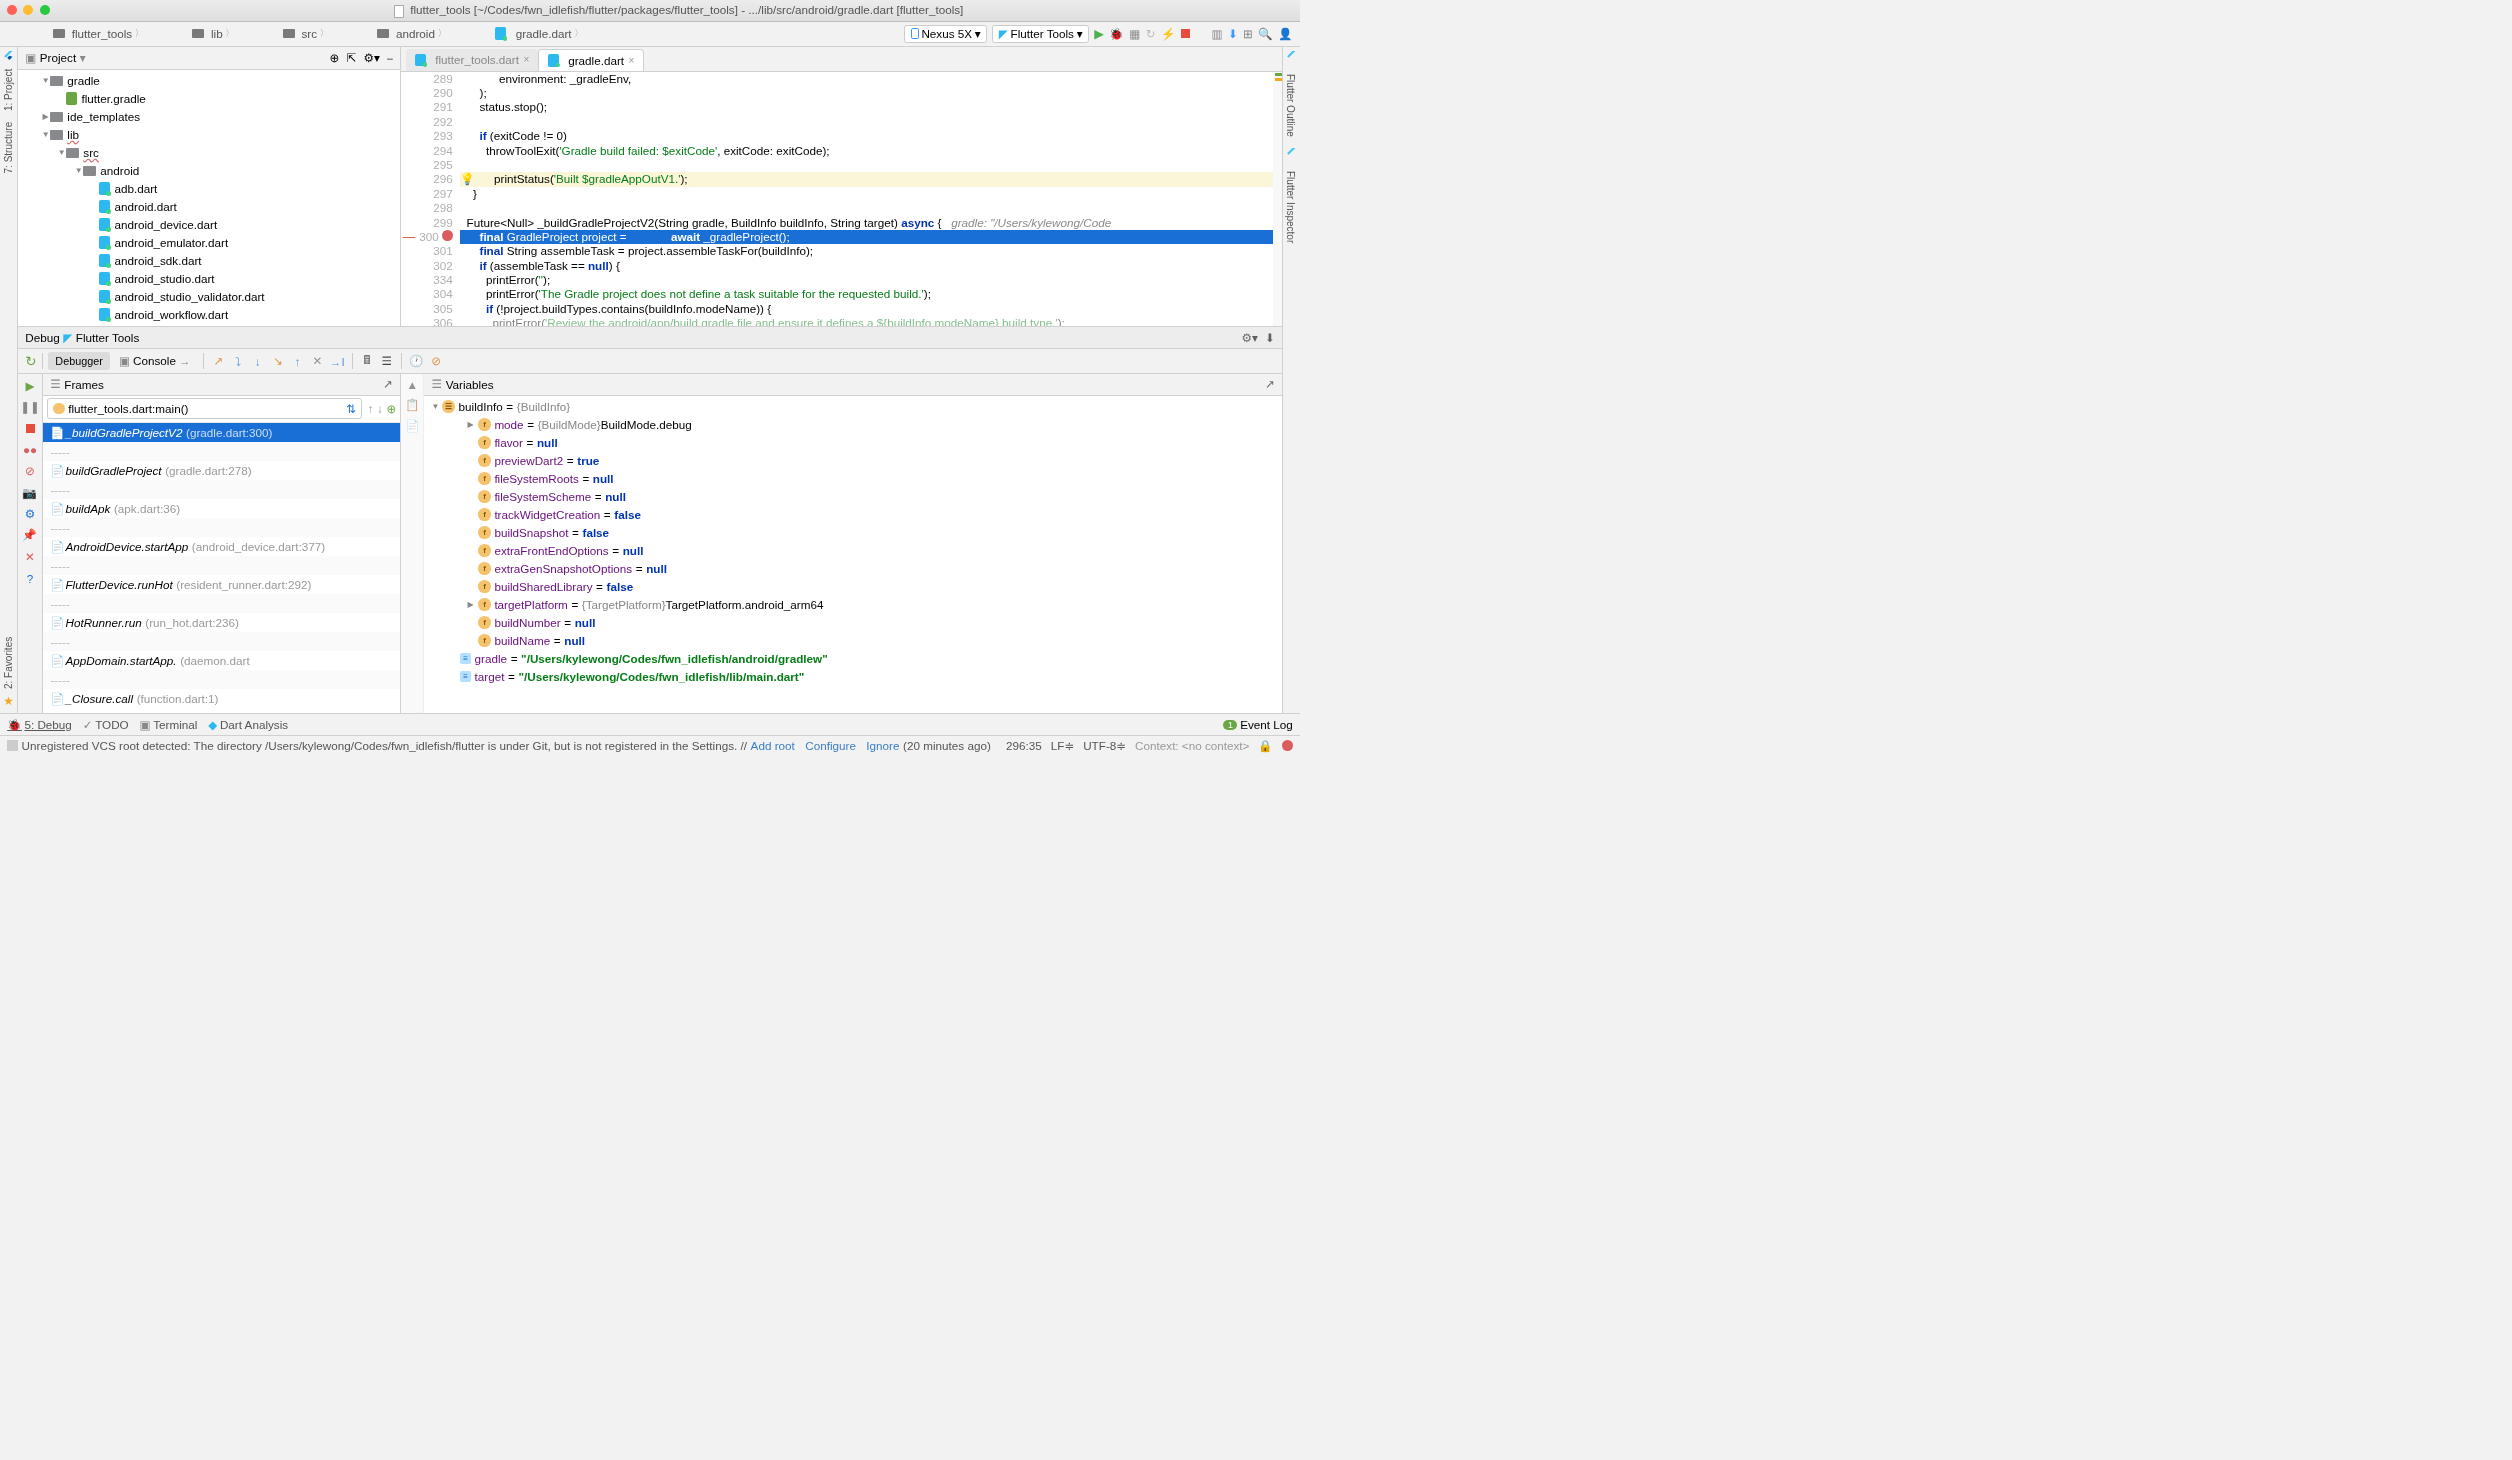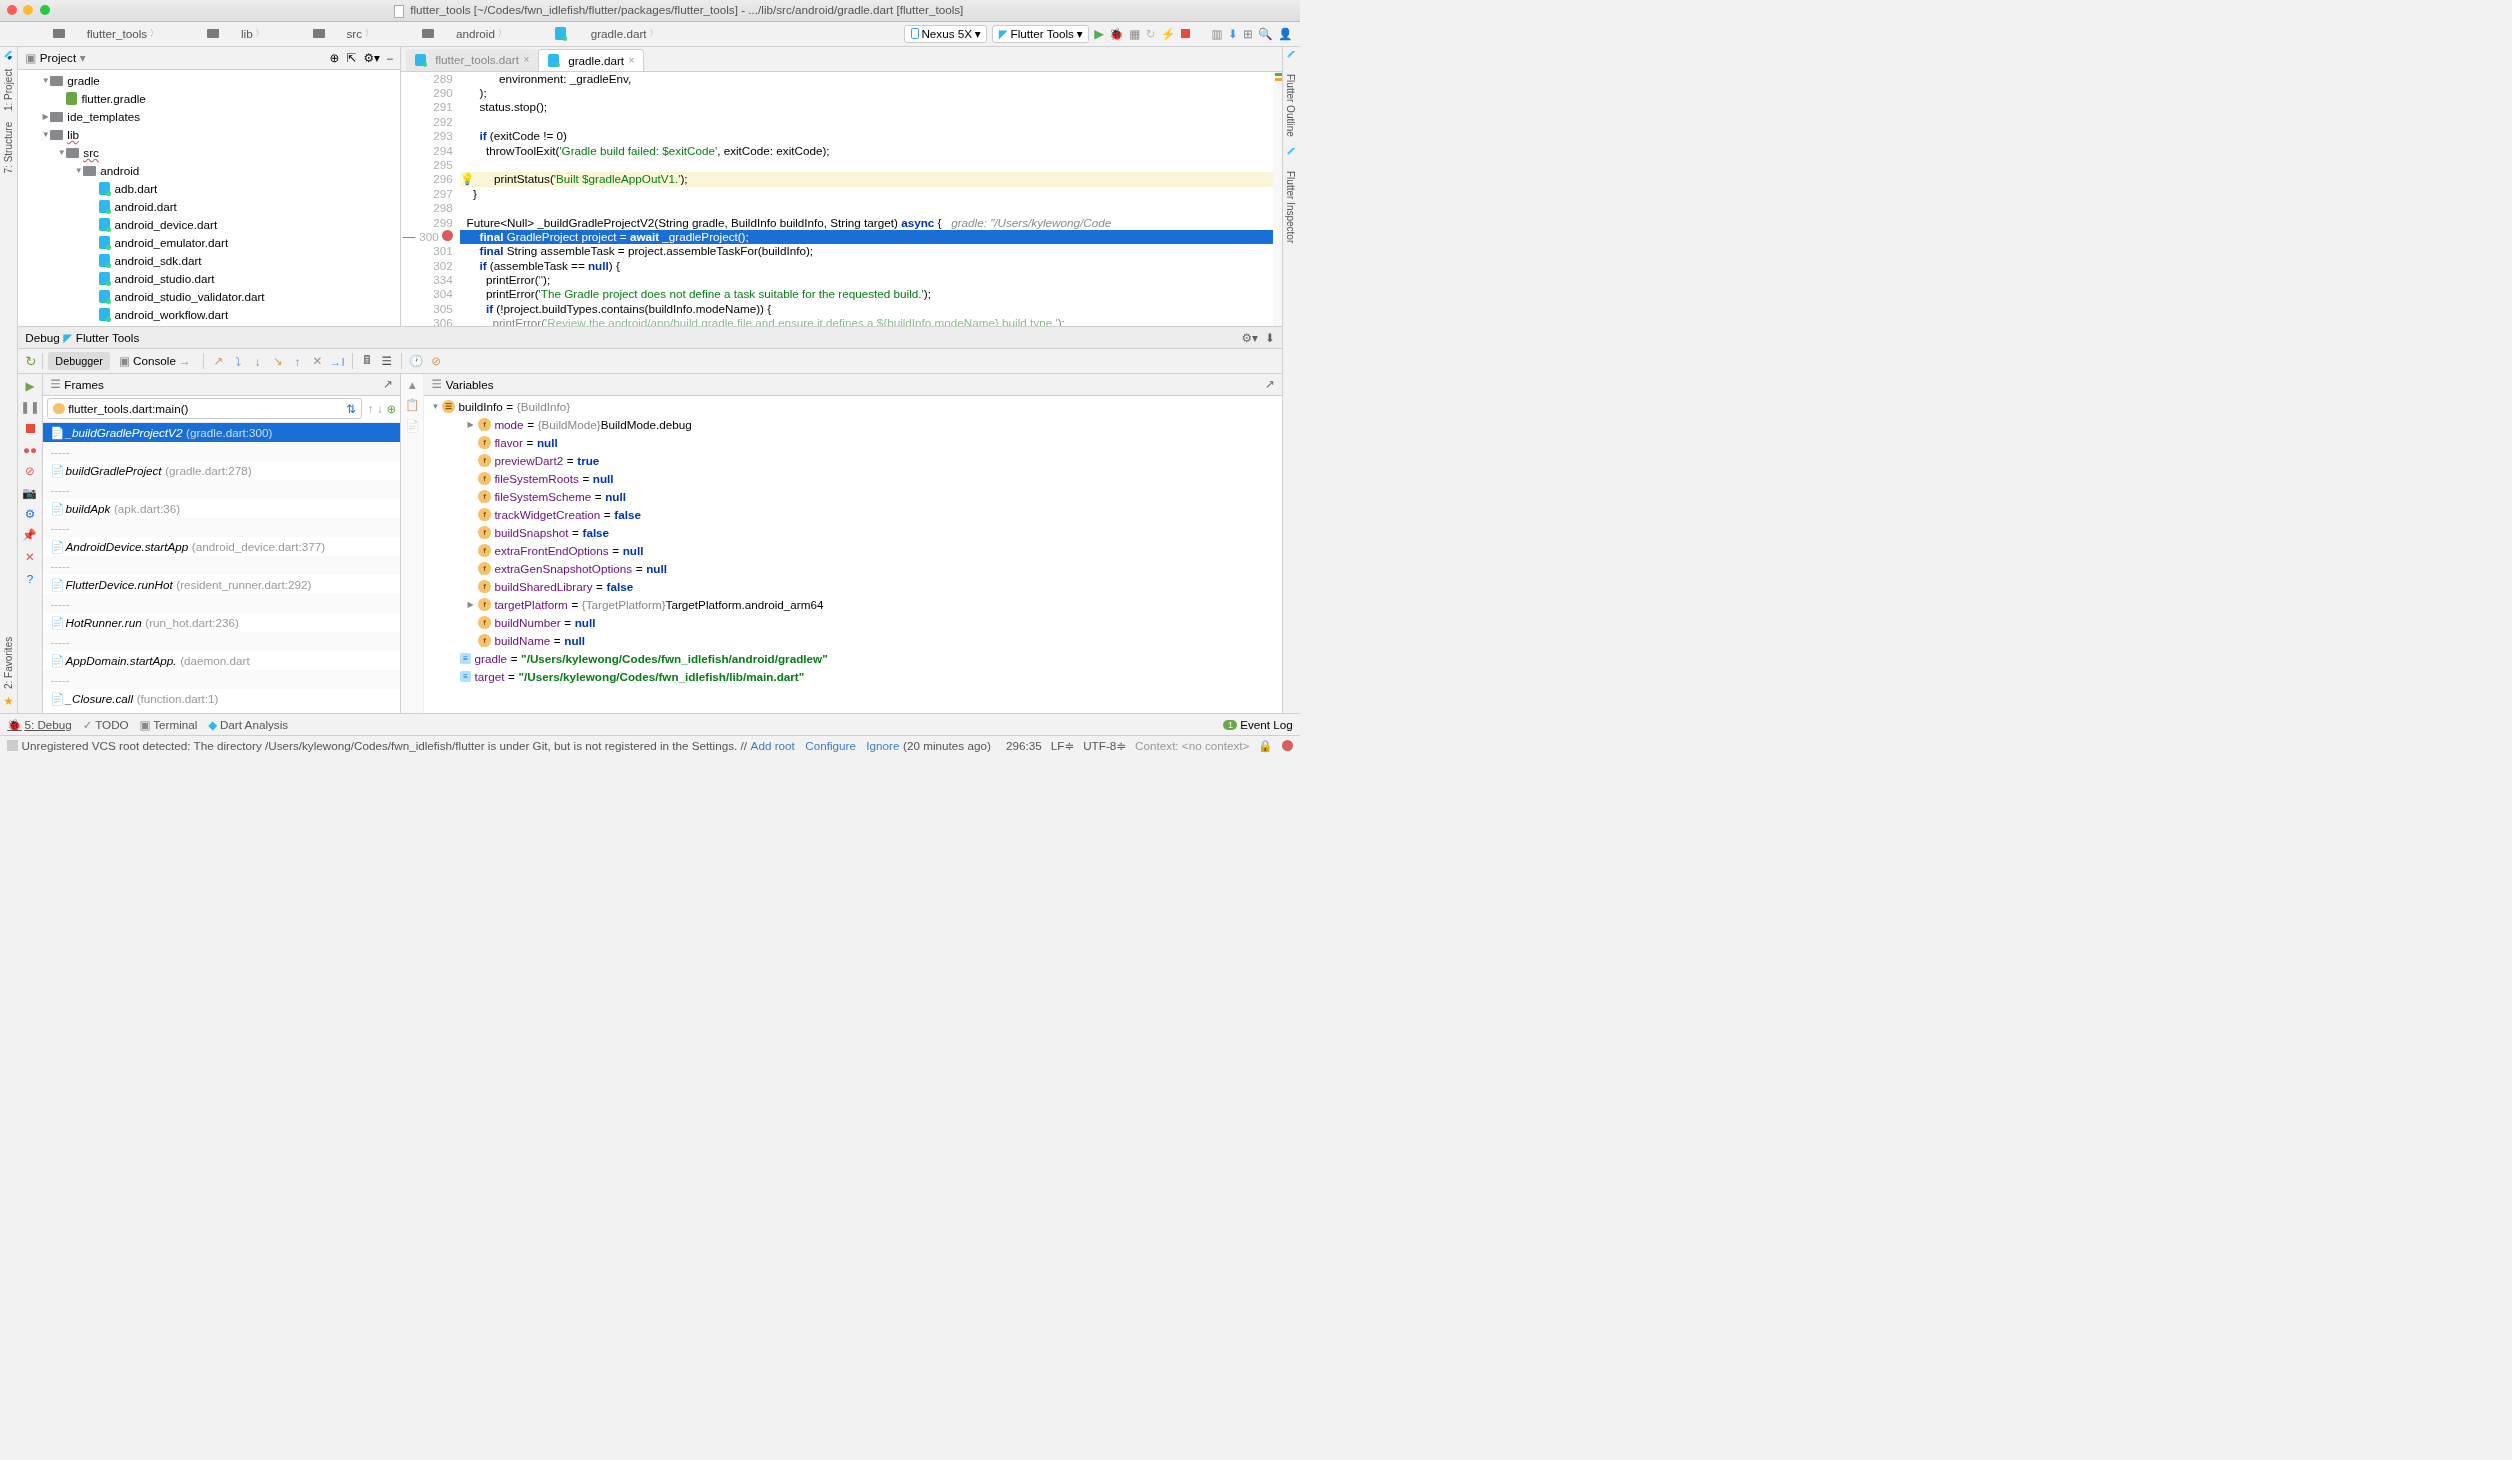--- a/index.html
+++ b/index.html
@@ -11,21 +11,21 @@
 .tl { width: 10px; height: 10px; border-radius: 50%; }
 .tl-red { background: #ff5f57; }
 .tl-yellow { background: #febc2e; }
 .tl-green { background: #28c840; }
 .titlebar-text { flex: 1; text-align: center; font-size: 10.8px; color: #555; }
 .file-icon-small { display: inline-block; width: 10px; height: 12.6px; background: #fff; border: 0.9px solid #aaa; border-radius: 0.9px; vertical-align: middle; margin-right: 3.6px; }
 
 
 .navbar { height: 25px; background: #f2f2f2; border-bottom: 0.9px solid #d0d0d0; display: flex; align-items: center; padding: 0 7.2px; }
 .breadcrumb { display: flex; align-items: center; gap: 2.7px; font-size: 10.8px; color: #555; }
-.breadcrumb-item { display: flex; align-items: center; gap: 20px; padding-left: 46px; }
+.breadcrumb-item { display: flex; align-items: center; gap: 5px; padding-left: 46px; }
 .breadcrumb-sep { color: #999; font-size: 9px; }
 .folder-ico { width: 11.7px; height: 9px; background: #7a7a7a; border-radius: 0.9px; display: inline-block; margin-right: 1.8px; }
 .navbar-right { margin-left: auto; display: flex; align-items: center; gap: 5.4px; }
 .device-dropdown { background: #fff; border: 0.9px solid #ccc; border-radius: 2.7px; padding: 1.8px 5.4px; font-size: 10px; display: flex; align-items: center; gap: 2.7px; height: 18px; }
 .phone-icon { width: 8px; height: 11.7px; border: 1.3px solid #3b99fc; border-radius: 1.8px; display: inline-block; }
 .run-icon { color: #4caf50; font-size: 12.6px; }
 .stop-icon { width: 9px; height: 9px; background: #e74c3c; display: inline-block; }
 
 
 .main { flex: 1; display: flex; overflow: hidden; }
@@ -60,21 +60,21 @@
 .editor-body { flex: 1; display: flex; overflow: hidden; font-family: "Menlo", monospace; font-size: 11.7px; position: relative; }
 .gutter-col { width: 43px; text-align: right; color: #b0b0b0; padding: 0 7.2px 0 0; background: #fff; user-select: none; }
 .gutter-marks { width: 16px; background: #fff; }
 .code-col { flex: 1; overflow-x: hidden; white-space: pre; }
 .code-line { height: 14.4px; line-height: 14.4px; }
 .ln { height: 14.4px; line-height: 14.4px; }
 .hl-kw { color: #0033b3; font-weight: bold; }
 .hl-str { color: #067d17; font-weight: normal; }
 .hl-null { color: #0033b3; font-weight: bold; }
 .hl-comment { color: #8a8a8a; font-style: italic; }
-.hl-await { color: #0033b3; font-weight: bold; }
+.hl-await { color: #0033b3; font-weight: bold; margin-left: 41px; }
 .hl-line-bg { background: #fbf6d8; }
 .hl-line-sel { background: #1a6fd6; color: #fff; }
 .hl-line-sel .hl-kw, .hl-line-sel .hl-await { color: #fff; }
 .bulb { color: #f6b73c; }
 .mark-break { width: 10.8px; height: 10.8px; background: #db5c5c; border-radius: 50%; display: inline-block; }
 .editor-minimap { position: absolute; right: 0; top: 0; width: 9px; height: 100%; background: #f8f8f8; }
 .warn-marks { position: absolute; right: 0; top: 1.8px; display: flex; flex-direction: column; gap: 1.8px; }
 
 
 .right-gutter { width: 18px; background: #f2f2f2; border-left: 0.9px solid #d0d0d0; }

